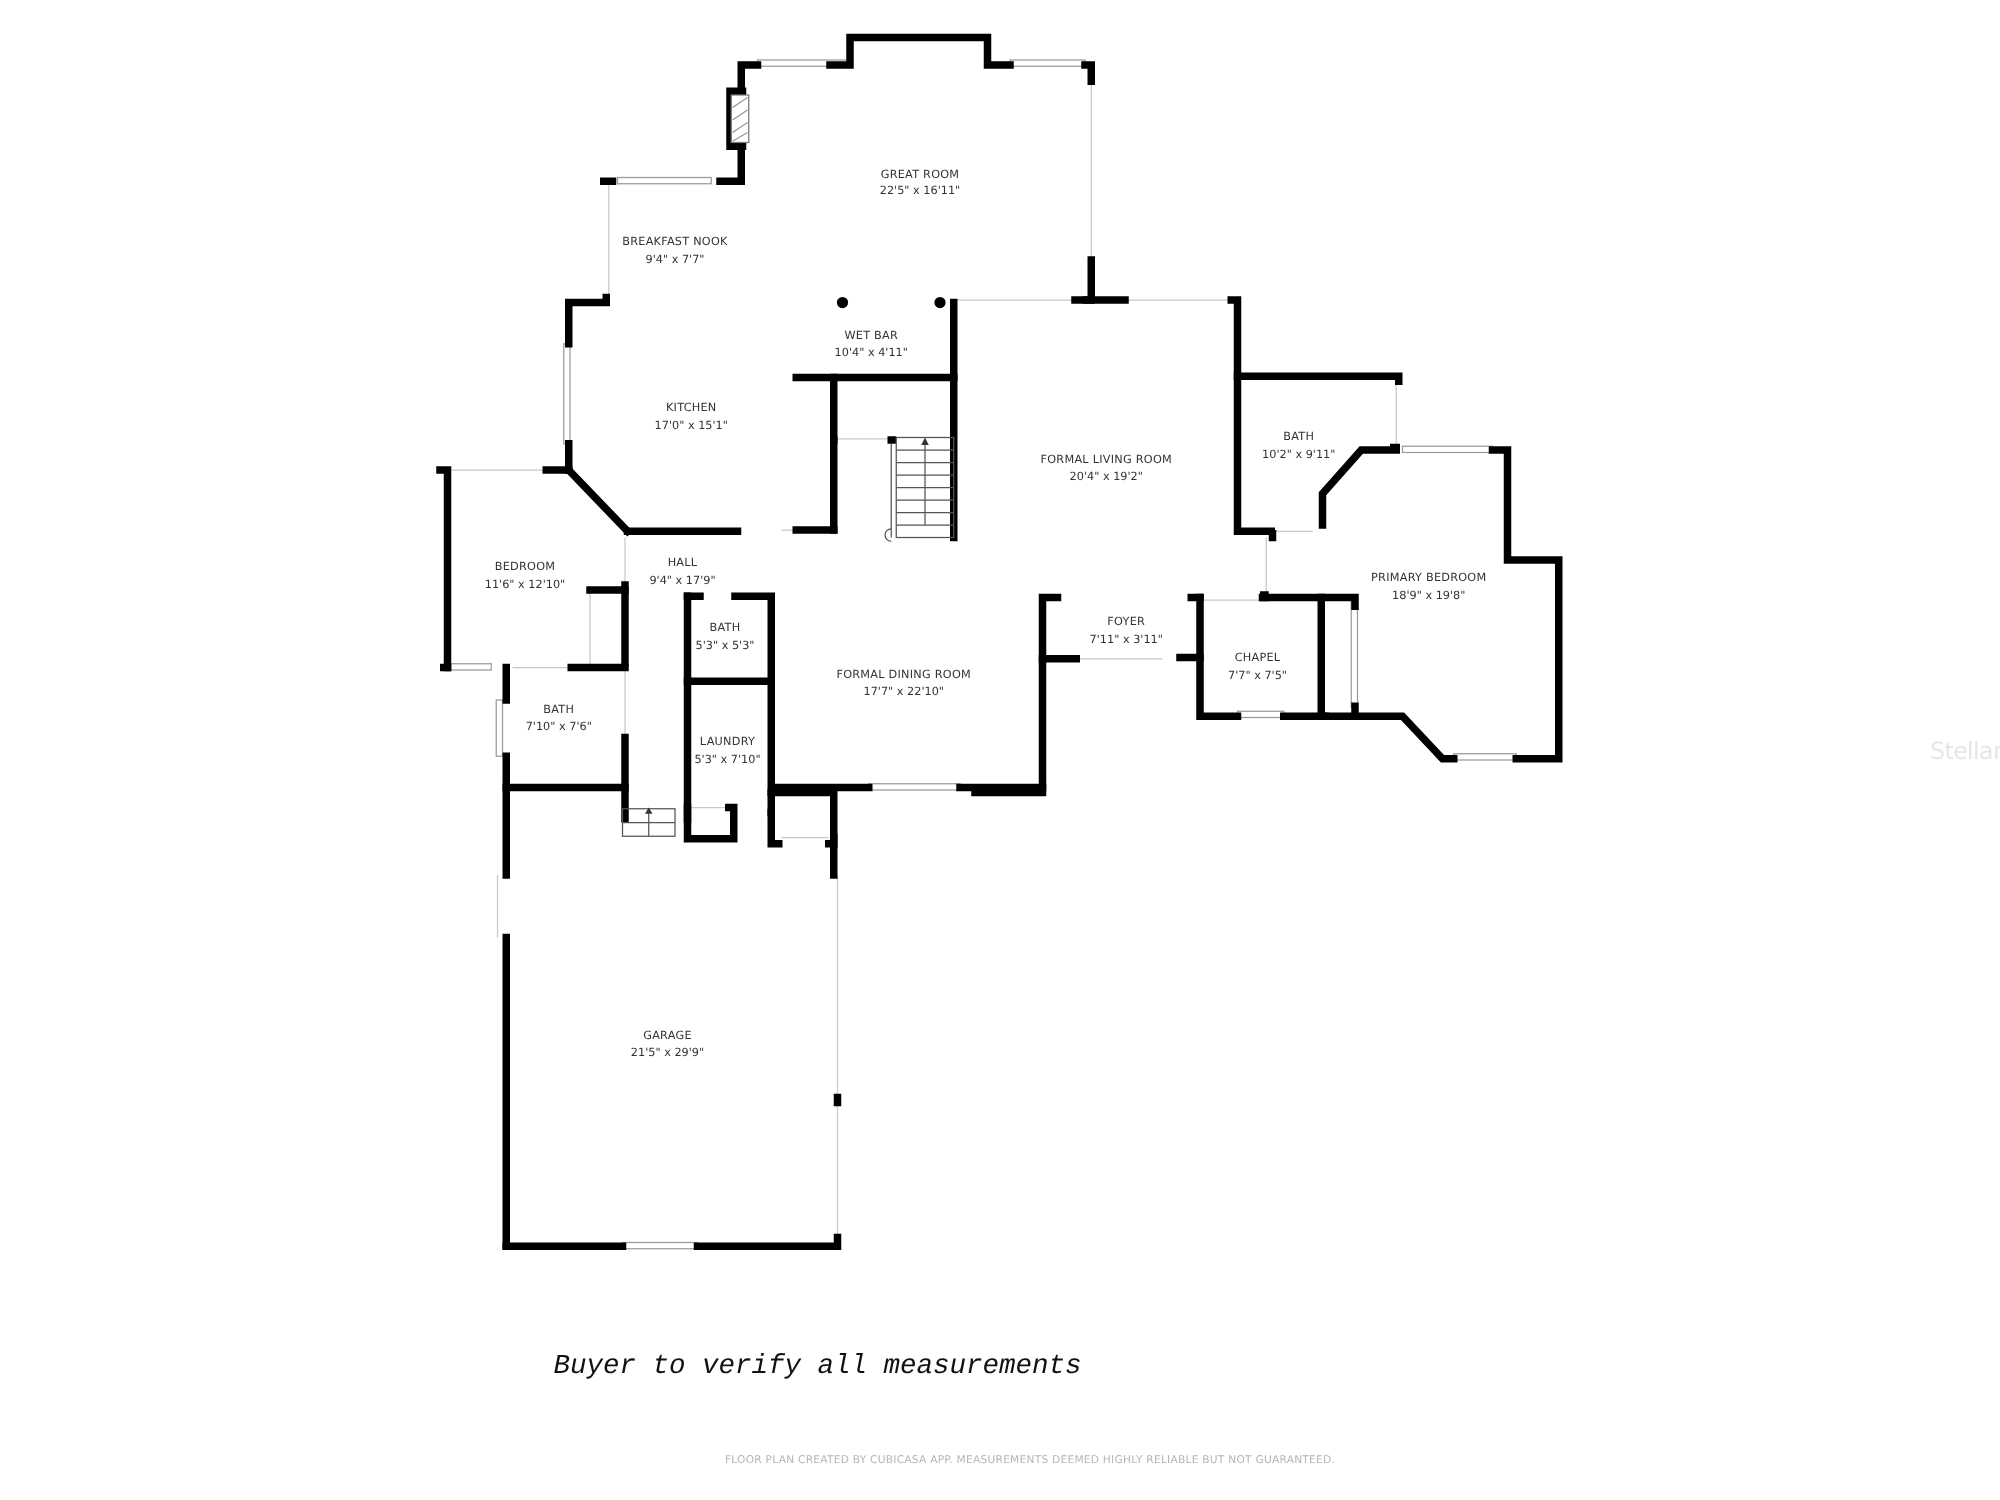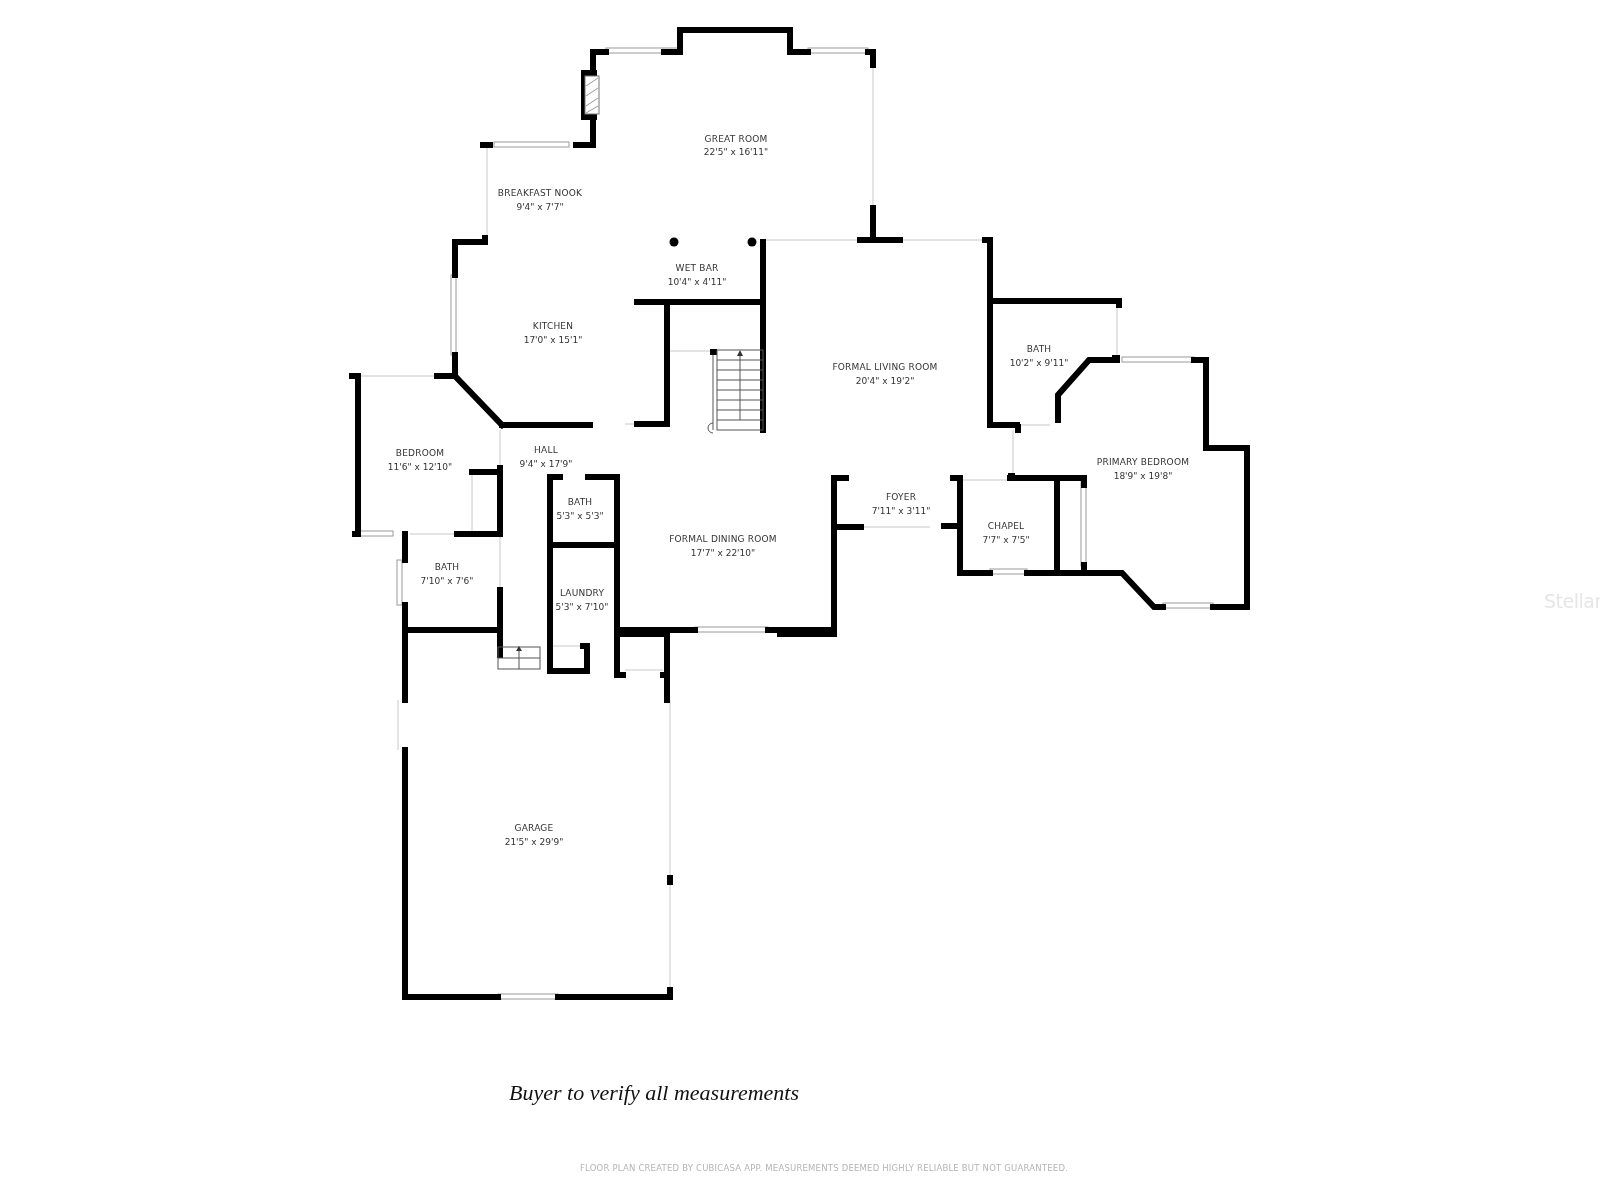--- a/index.html
+++ b/index.html
@@ -4,21 +4,21 @@
 <style>
   html, body { margin: 0; padding: 0; background: #ffffff; }
   body { width: 1600px; height: 1200px; position: relative; overflow: hidden; font-family: "DejaVu Sans", sans-serif; }
   #plan { position: absolute; left: 0; top: 0; width: 1600px; height: 1200px; }
   .wall { stroke: #000; stroke-width: 6; fill: none; stroke-linecap: square; stroke-linejoin: miter; }
   .thin { stroke: #c8c8c8; stroke-width: 1; fill: none; }
   .win { fill: #fff; stroke: #9a9a9a; stroke-width: 1; }
   .stair { stroke: #555; stroke-width: 1; fill: none; }
   .room-name { font-family: "DejaVu Sans", sans-serif; font-size: 9px; fill: #333; text-anchor: middle; letter-spacing: 0.2px; }
   .room-dim { font-family: "DejaVu Sans", sans-serif; font-size: 9px; fill: #333; text-anchor: middle; }
-  .disclaimer { position: absolute; left: 0; width: 1308px; top: 1080px; text-align: center; font-family: Liberation Serif, serif; font-style: italic; font-size: 22px; color: #111; }
+  .disclaimer { position: absolute; left: 0; width: 1308px; top: 1080px; text-align: center; font-family: Liberation Mono, monospace; font-style: italic; font-size: 22px; color: #111; }
   .footer { position: absolute; left: 0; width: 1600px; top: 1163px; text-align: center; font-family: "DejaVu Sans", sans-serif; font-size: 8.5px; color: #b5b5b5; letter-spacing: 0.2px; margin-left: 24px; }
   .watermark { position: absolute; left: 1506px; top: 590px; font-family: "DejaVu Sans", sans-serif; font-size: 19px; color: #e6e6e6; letter-spacing: -0.5px; margin-left: 38px; }
 </style>
 </head>
 <body>
 
 <svg id="plan" viewBox="0 0 1600 1200" xmlns="http://www.w3.org/2000/svg">
 
   <g>
     <line class="thin" x1="487" y1="146" x2="487" y2="238"></line>

